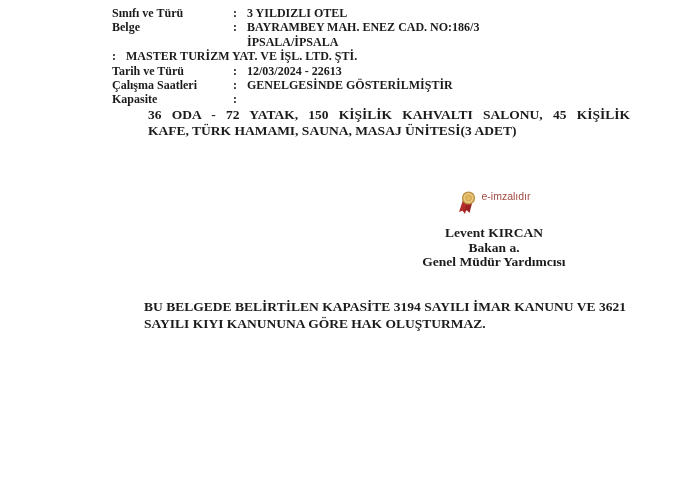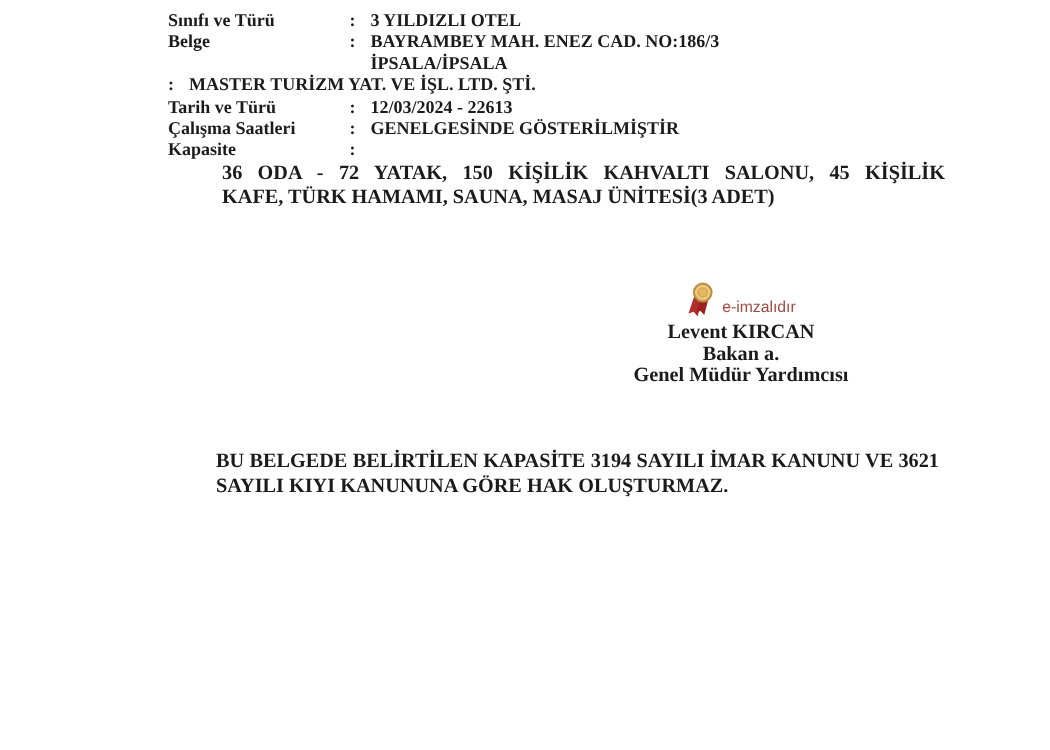--- a/index.html
+++ b/index.html
@@ -49,24 +49,24 @@
     position: absolute;
     left: 374px;
     top: 189px;
     width: 240px;
     text-align: center;
     font-size: 13.5px;
     line-height: 14.6px;
   }
   .esign-row {
     display: flex;
-    align-items: flex-end;
+    align-items: flex-start;
     justify-content: center;
     height: 24px;
-    margin-bottom: 1px;
+    margin-bottom: 13px;
   }
   .esign-row svg { margin-right: 4px; margin-top: 2px; }
   .esign-text {
     font-family: "Liberation Sans", "DejaVu Sans", sans-serif;
     font-weight: normal;
     font-size: 10.5px;
     color: var(--esign-color, #a14a44);
   }
   .sig-name, .sig-title { white-space: nowrap; }
   

